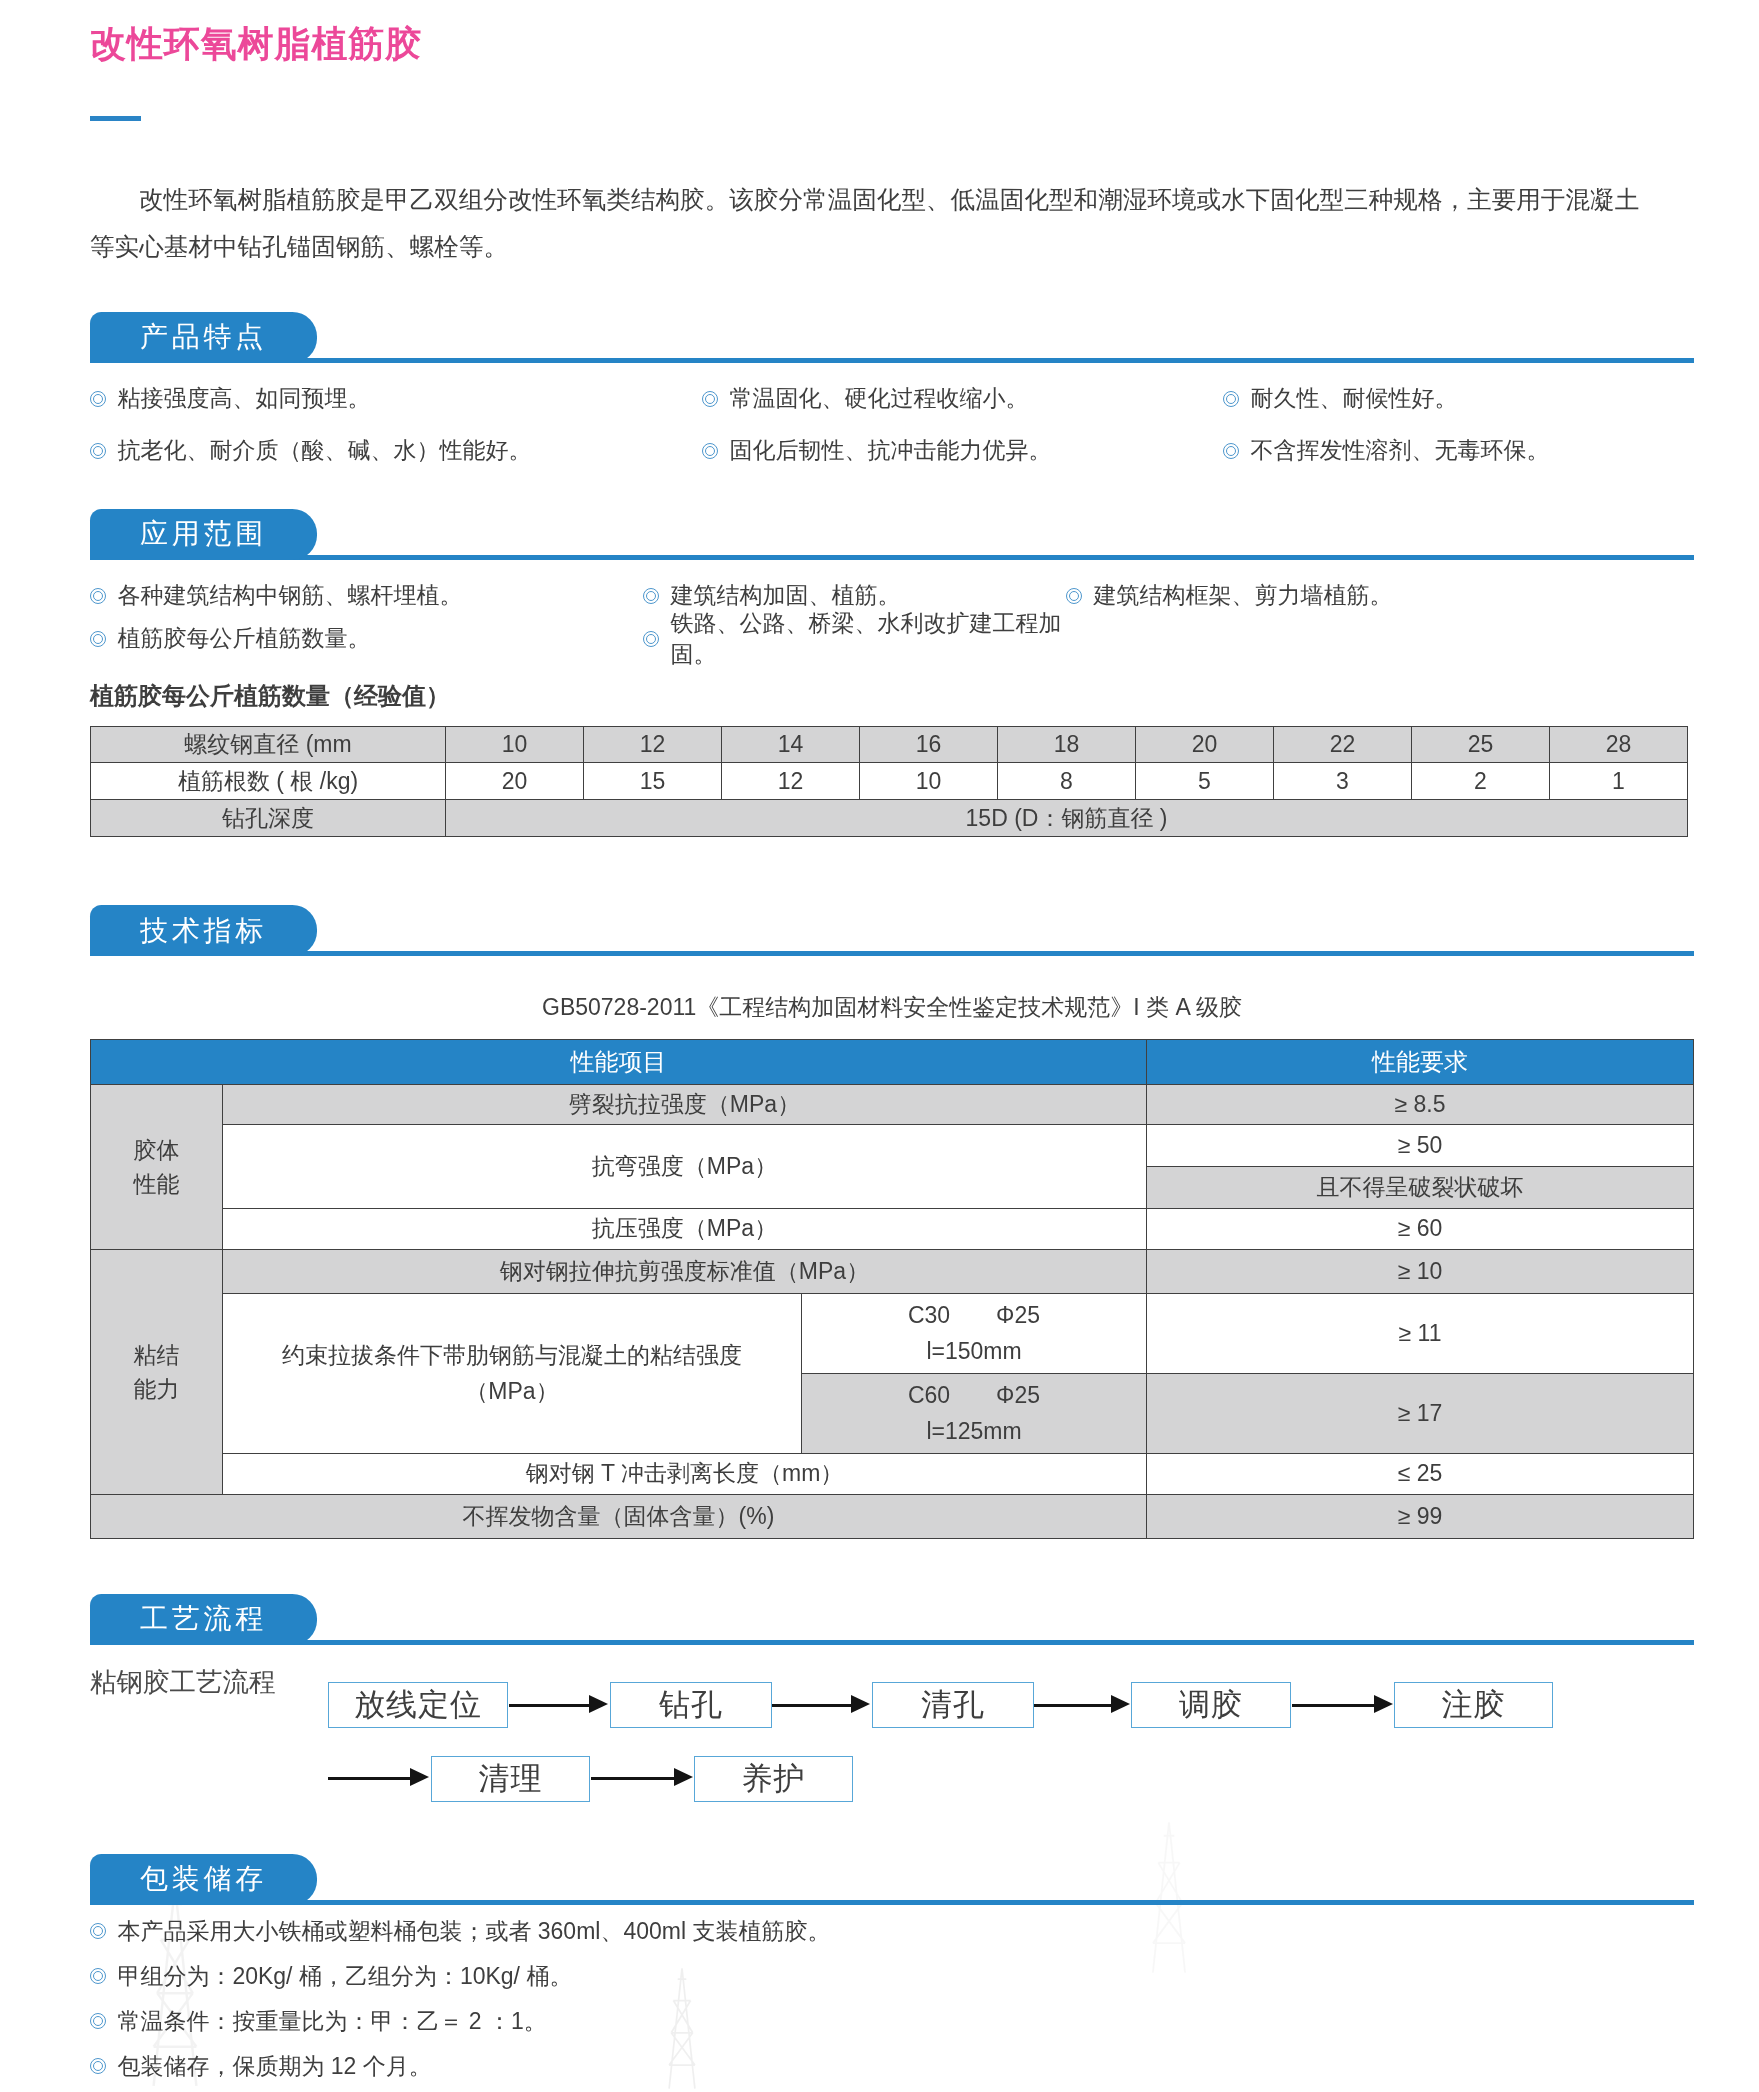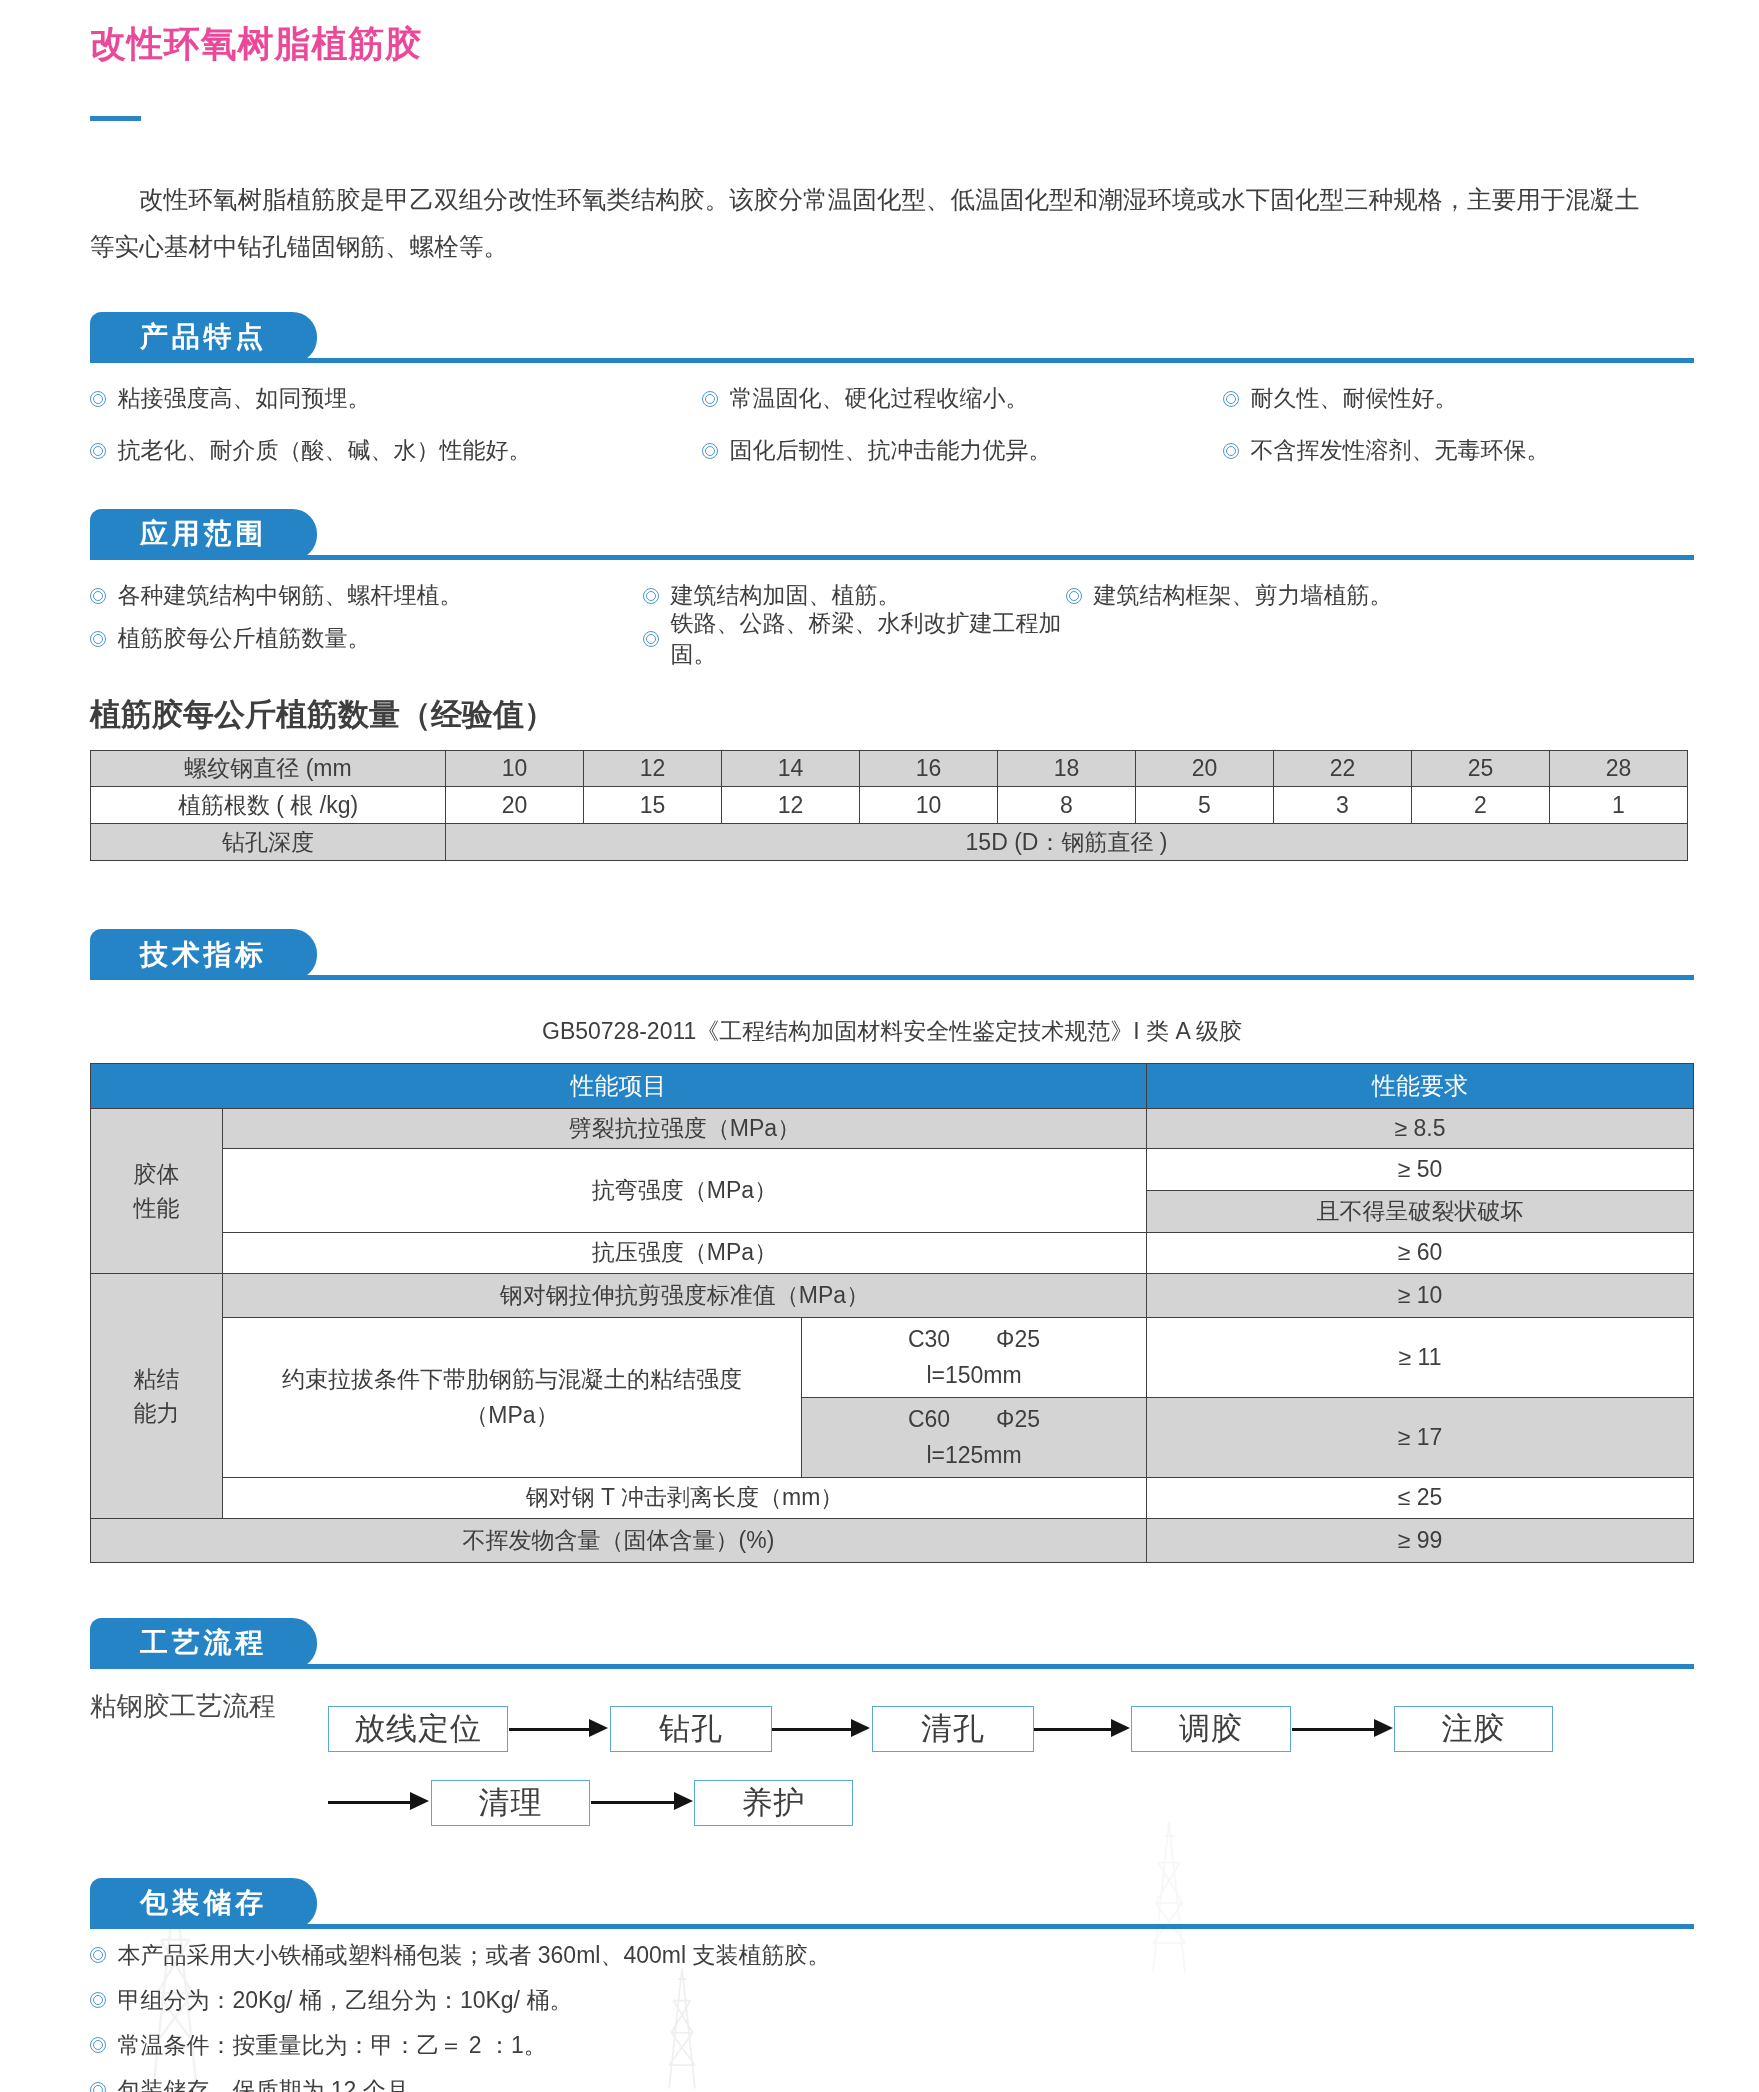--- a/index.html
+++ b/index.html
@@ -16,36 +16,36 @@
   
   .page-title { margin:0; padding-top:20px; font-size:36px; font-weight:bold; color:#ec4899; letter-spacing:0.9px; }
   .title-dash { width:51px; height:4.7px; background:#2a84c6; margin-top:47px; }
   .intro { margin:55px 0 0 0; width:1561px; font-size:24.6px; line-height:47px; text-indent:49px; color:#3e3e3e; }
 
   
   .sec-header { position:relative; height:51px; }
   .sec-tab {
     position:absolute; left:0; top:0; width:227px; height:51px;
     background:#2584c6; border-radius:11.4px 24.6px 24.6px 0;
-    color:#fff; font-size:28px; font-weight:bold; letter-spacing:3.8px;
+    color:#fff; font-size:28px; font-weight:normal; letter-spacing:3.8px;
     display:flex; align-items:center; justify-content:center;
   }
   .sec-rule { position:absolute; left:0; right:0; bottom:0; height:4.7px; background:#2584c6; }
 
   
   .bullets { margin-top:22px; display:grid; row-gap:15px; font-size:23px; }
   .grid-features { grid-template-columns:588px 497px 1fr;gap:24px; }
   .grid-apps { grid-template-columns:553px 423px 1fr; }
   .bullet { display:flex; align-items:center; height:28px; }
   .bcircle { width:14px; height:14px; border:1.9px solid #4e97cd; border-radius:50%; position:relative; margin-right:11.4px; flex:none; }
   .bcircle::after { content:""; position:absolute; inset:1.9px; border:1.9px solid #4e97cd; border-radius:50%; }
   .storage-list { margin-top:12.3px; display:flex; flex-direction:column; gap:17px; font-size:23px; }
 
   
-  .t-caption { margin-top:41px; font-size:31px; font-weight:bold; }
+  .t-caption { margin-top:27px; font-size:24px; font-weight:bold; }
   table { border-collapse:collapse; table-layout:fixed; }
   td, th { border:1.9px solid #404040; text-align:center; font-size:23px; font-weight:normal; padding:1.9px; overflow:hidden; }
   .gray { background:#d4d4d5; }
 
   .t-rebar { margin-top:14px; width:1424px; }
   .t-rebar td { height:32px; }
 
   .standard-note { margin-top:36px; text-align:center; font-size:23px; }
   .t-spec { margin-top:16px; width:1604px; }
   .t-spec th.hcell { background:#2584c6; color:#ffffff; height:40px; font-size:24px; border-color:#404040; }

